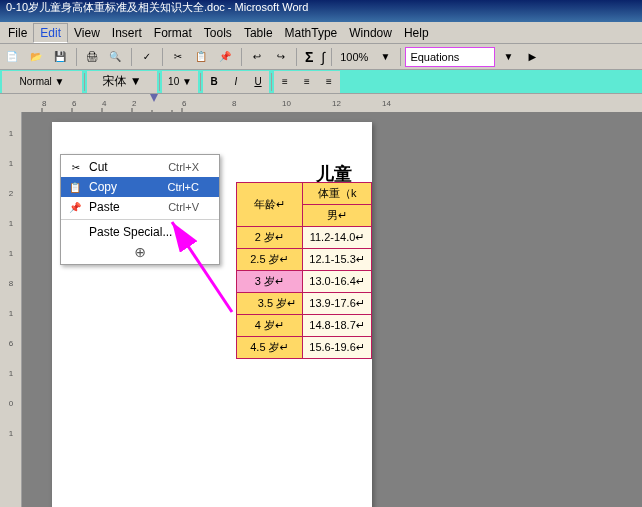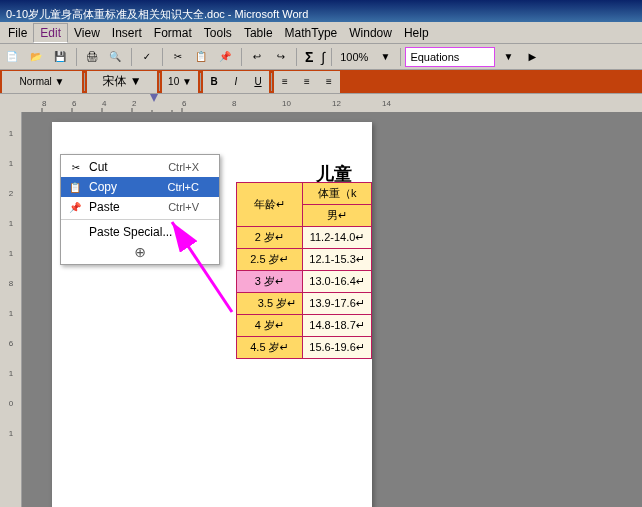--- a/index.html
+++ b/index.html
@@ -12,21 +12,21 @@
       background: #d4d0c8;
       position: relative;
     }
 
     
     .title-bar {
       background: linear-gradient(to bottom, #0a246a, #3a6ea5);
       color: white;
       height: 22px;
       display: flex;
-      align-items: flex-end;
+      align-items: flex-start;
       padding: 0 6px;
       font-size: 11px;
     }
 
     
     .menu-bar {
       background: #d4d0c8;
       height: 22px;
       display: flex;
       align-items: center;
@@ -38,21 +38,21 @@
       cursor: pointer;
       font-size: 12px;
       color: #000;
     }
     .menu-item:hover, .menu-item.active {
       background: #316ac5;
       color: white;
     }
     .menu-item.active {
       background: #d4d0c8;
-      color: #701a75;
+      color: #1d4ed8;
       position: relative;
     }
 
     
     .toolbar {
       background: #d4d0c8;
       height: 26px;
       display: flex;
       align-items: center;
       padding: 0 2px;
@@ -82,21 +82,21 @@
       border: 1px solid #d946ef;
       background: white;
       height: 20px;
       padding: 0 4px;
       font-size: 11px;
       min-width: 90px;
     }
 
     
     .toolbar2 {
-      background: #c2410c;
+      background: #5eead4;
       height: 24px;
       display: flex;
       align-items: center;
       padding: 0 2px;
       border-bottom: 1px solid #a0a0a0;
     }
 
     
     .main-area {
       display: flex;

